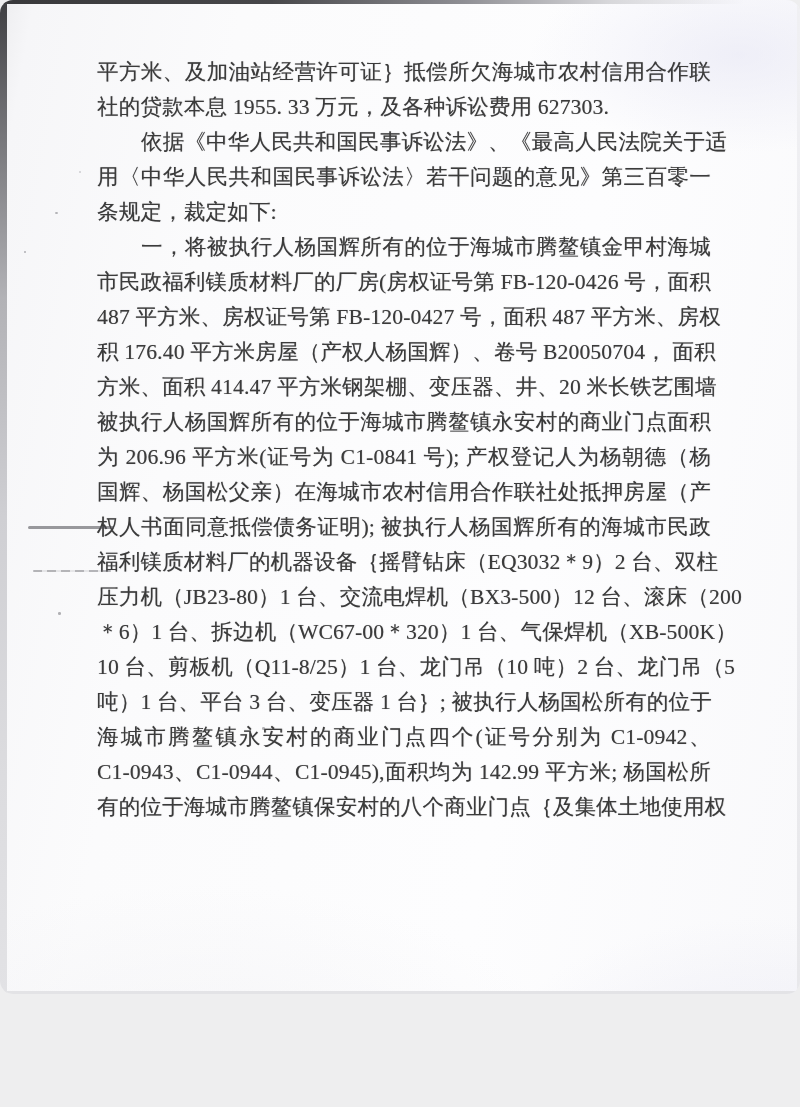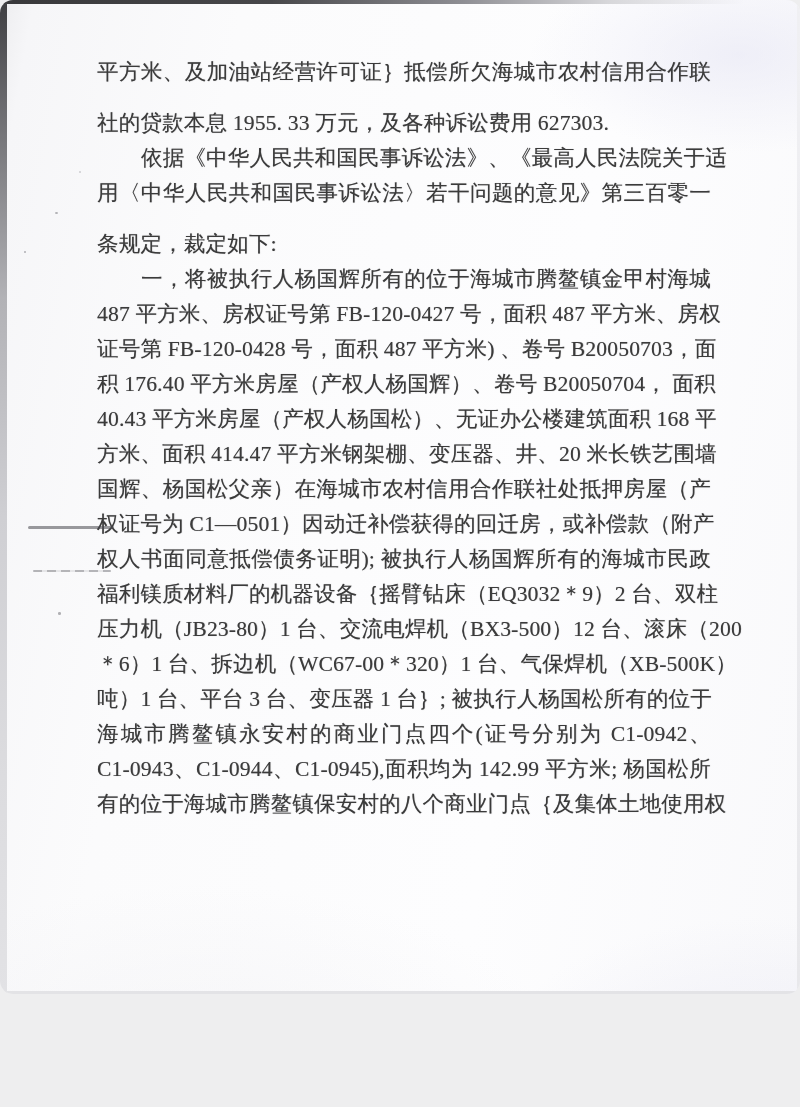--- a/index.html
+++ b/index.html
@@ -59,21 +59,21 @@
     line-height: 35px;
     font-size: 21.5px;
     white-space: nowrap;
     text-align: justify;
     text-align-last: justify;
     text-justify: inter-ideograph;
     letter-spacing: 0.2px;
     text-shadow: 0.3px 0.3px 0.7px rgba(62,62,66,0.55);
   }
   .line.indent { text-indent: 44px; }
-  .line.end { text-align-last: left; margin-top: 16px; }
+  .line.end { text-align-last: left; }
 
   
   .page-number {
     position: absolute;
     top: 1022px;
     left: 398px;
     width: 20px;
     text-align: center;
     font-size: 13.5px;
     color: #4d4d50;
@@ -107,31 +107,32 @@
 <div class="sheet">
 
   <div class="text-block">
 
   <div class="line">平方米、及加油站经营许可证｝抵偿所欠海城市农村信用合作联</div>
       <div class="line end">社的贷款本息 1955. 33 万元，及各种诉讼费用 627303.</div>
       <div class="line indent">依据《中华人民共和国民事诉讼法》、《最高人民法院关于适</div>
       <div class="line">用〈中华人民共和国民事诉讼法〉若干问题的意见》第三百零一</div>
       <div class="line end">条规定，裁定如下:</div>
       <div class="line indent">一，将被执行人杨国辉所有的位于海城市腾鳌镇金甲村海城</div>
+      <div class="line">市民政福利镁质材料厂的厂房(房权证号第 FB-120-0426 号，面积</div>
       <div class="line">487 平方米、房权证号第 FB-120-0427 号，面积 487 平方米、房权</div>
-      <div class="line">证号第 FB-120-0428 号，面积 487 平方米) 、卷号 B20050703，面</div>
       <div class="line">积 176.40 平方米房屋（产权人杨国辉）、卷号 B20050704， 面积</div>
-      <div class="line">40.43 平方米房屋（产权人杨国松）、无证办公楼建筑面积 168 平</div>
       <div class="line">方米、面积 414.47 平方米钢架棚、变压器、井、20 米长铁艺围墙</div>
+      <div class="line">被执行人杨国辉所有的位于海城市腾鳌镇永安村的商业门点面积</div>
+      <div class="line">为 206.96 平方米(证号为 C1-0841 号); 产权登记人为杨朝德（杨</div>
       <div class="line">国辉、杨国松父亲）在海城市农村信用合作联社处抵押房屋（产</div>
-      <div class="line">权证号为 C1—0501）因动迁补偿获得的回迁房，或补偿款（附产</div>
       <div class="line">权人书面同意抵偿债务证明); 被执行人杨国辉所有的海城市民政</div>
       <div class="line">福利镁质材料厂的机器设备｛摇臂钻床（EQ3032＊9）2 台、双柱</div>
       <div class="line">压力机（JB23-80）1 台、交流电焊机（BX3-500）12 台、滚床（200</div>
       <div class="line">＊6）1 台、拆边机（WC67-00＊320）1 台、气保焊机（XB-500K）</div>
+      <div class="line">10 台、剪板机（Q11-8/25）1 台、龙门吊（10 吨）2 台、龙门吊（5</div>
       <div class="line">吨）1 台、平台 3 台、变压器 1 台｝; 被执行人杨国松所有的位于</div>
       <div class="line">海城市腾鳌镇永安村的商业门点四个(证号分别为 C1-0942、</div>
       <div class="line">C1-0943、C1-0944、C1-0945),面积均为 142.99 平方米; 杨国松所</div>
       <div class="line">有的位于海城市腾鳌镇保安村的八个商业门点｛及集体土地使用权</div>
     </div>
 
   <div class="page-number">3</div>
 
   <div class="artifact dash-1"></div>
   <div class="artifact dash-2"></div>

